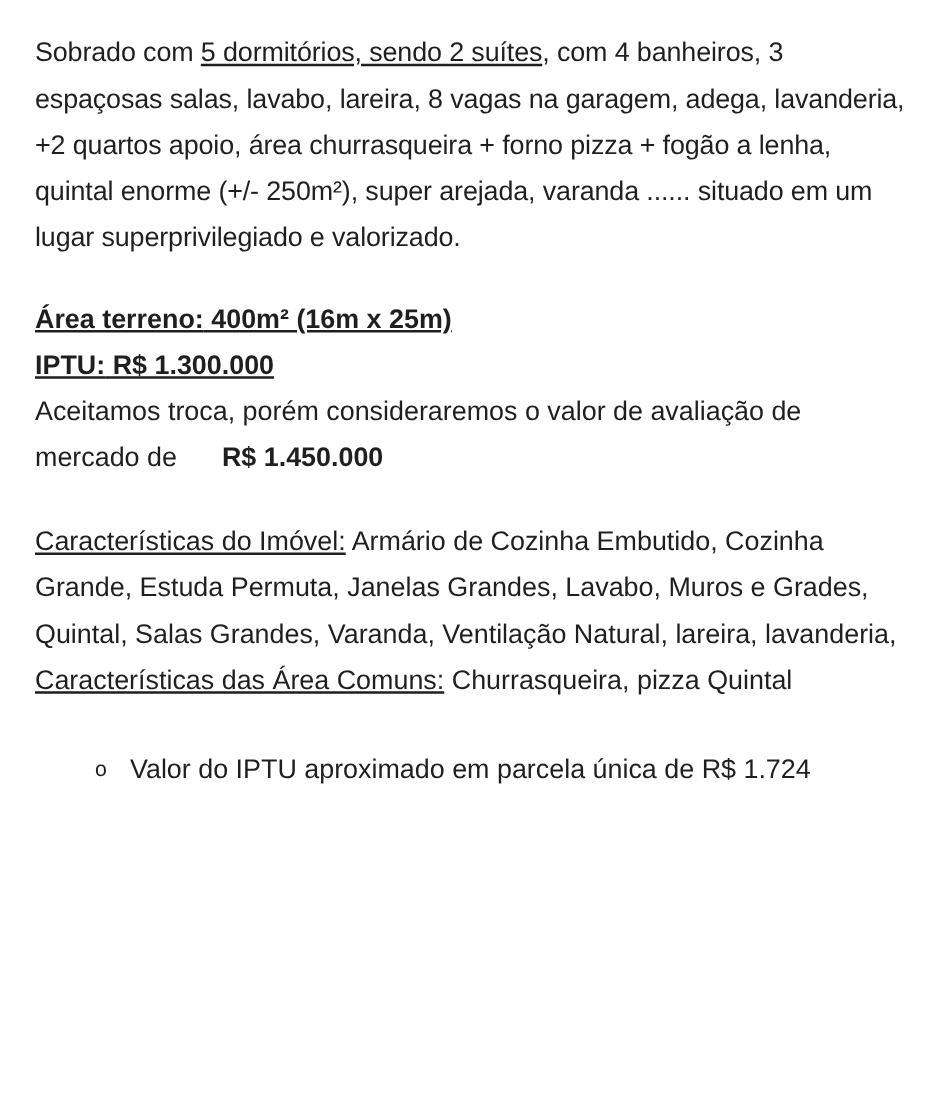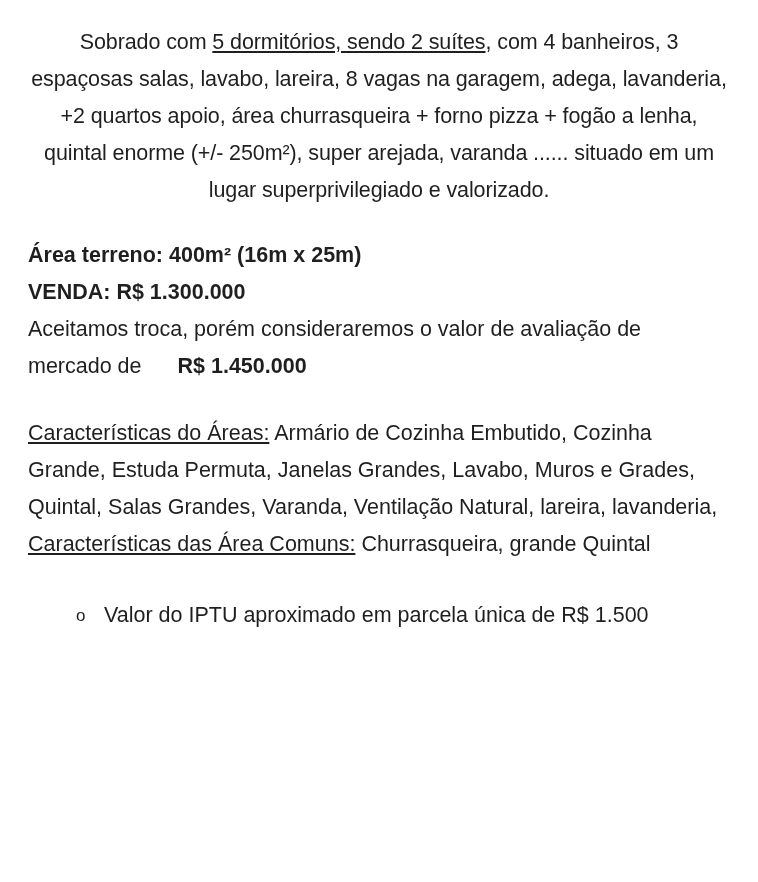--- a/index.html
+++ b/index.html
@@ -19,40 +19,40 @@
     width: 758px;
     height: 882px;
     padding: 24px 28px 0 28px;
     background: #ffffff;
   }
   .para {
     font-size: 21.5px;
     line-height: 37px;
     letter-spacing: -0.1px;
     color: #1f1f1f;
-    text-align: center;
   }
   .u {
     text-decoration: underline;
     text-underline-offset: 2px;
   }
   .b {
     font-weight: bold;
     margin-left: 30px;
   }
   .spec-block {
     margin-top: 28px;
   }
   .spec-line {
     font-size: 21.5px;
     line-height: 37px;
     color: #1f1f1f;
   }
   .spec-line.bold {
     font-weight: bold;
+    text-decoration: underline;
   }
   .features {
     margin-top: 30px;
   }
   .feat-line {
     font-size: 21.5px;
     line-height: 37px;
     color: #1f1f1f;
   }
   .list-block {
@@ -84,36 +84,36 @@
 
   <div class="para">
     <span>Sobrado com </span><span class="u">5 dormitórios, sendo 2 suítes</span><span>, com 4 banheiros, 3 espaçosas salas, lavabo, lareira, 8 vagas na garagem, adega, lavanderia, +2 quartos apoio, área churrasqueira + forno pizza + fogão a lenha, quintal enorme (+/- 250m²), super arejada, varanda ......  situado em um lugar superprivilegiado e valorizado.</span>
   </div>
 
   <div class="spec-block">
     <div class="spec-line bold">
       <span>Área terreno:</span><span> 400m² (16m x 25m)</span>
     </div>
     <div class="spec-line bold">
-      <span>VENDA:</span><span> R$ 1.300.000</span>
+      <span>IPTU:</span><span> R$ 1.300.000</span>
     </div>
     <div class="spec-line">
       <span>Aceitamos troca, porém consideraremos o valor de avaliação de mercado de </span><span class="b">R$ 1.450.000</span>
     </div>
   </div>
 
   <div class="features">
     <div class="feat-line">
-      <span class="u">Características do Áreas:</span><span> Armário de Cozinha Embutido, Cozinha Grande, Estuda Permuta, Janelas Grandes, Lavabo, Muros e Grades, Quintal, Salas Grandes, Varanda, Ventilação Natural, lareira, lavanderia,</span>
+      <span class="u">Características do Imóvel:</span><span> Armário de Cozinha Embutido, Cozinha Grande, Estuda Permuta, Janelas Grandes, Lavabo, Muros e Grades, Quintal, Salas Grandes, Varanda, Ventilação Natural, lareira, lavanderia,</span>
     </div>
     <div class="feat-line">
-      <span class="u">Características das Área Comuns:</span><span> Churrasqueira, grande Quintal</span>
+      <span class="u">Características das Área Comuns:</span><span> Churrasqueira, pizza Quintal</span>
     </div>
   </div>
 
   <div class="list-block">
     <div class="list-item">
       <span class="bullet">o</span>
-      <span class="list-text">Valor do IPTU aproximado em parcela única de R$ 1.500</span>
+      <span class="list-text">Valor do IPTU aproximado em parcela única de R$ 1.724</span>
     </div>
   </div>
 
 </div>
 
 </body></html>

